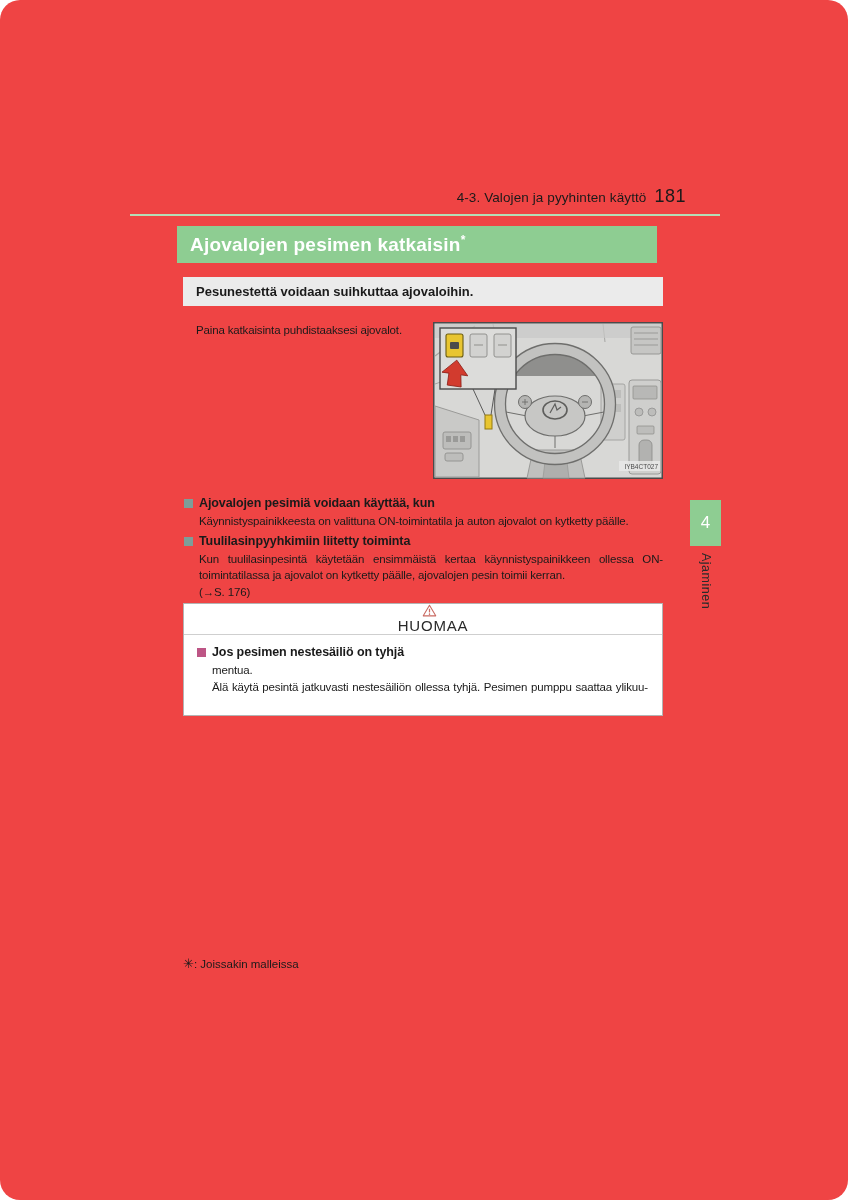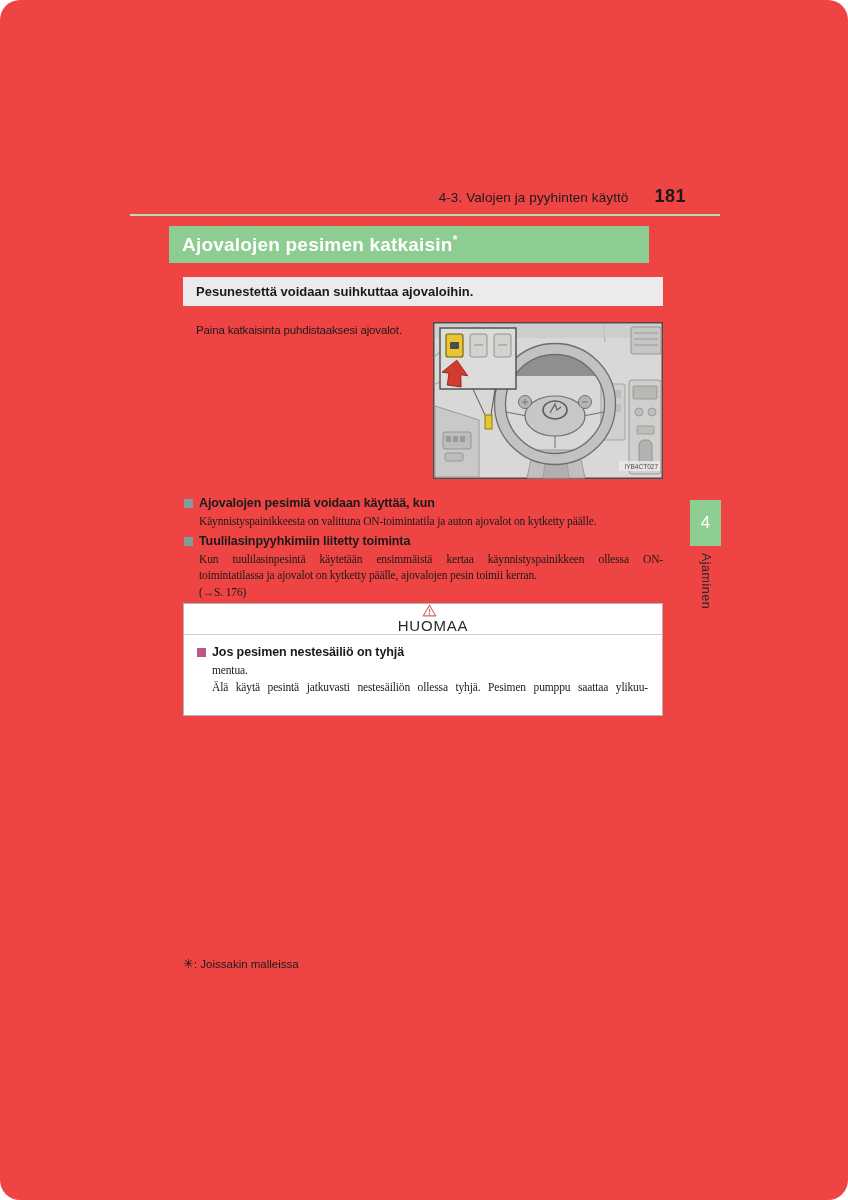--- a/index.html
+++ b/index.html
@@ -15,31 +15,31 @@
     border-radius: 20px;
   }
 
   
   .running-header {
     position: absolute;
     left: 130px; top: 186px; width: 556px;
     display: flex; justify-content: flex-end; align-items: baseline;
   }
   .running-header .section { font-size: 13.5px; color: #1a1a1a; letter-spacing: 0.1px; }
-  .running-header .pageno { font-size: 18px; font-weight: bold; margin-left: 26px; letter-spacing: 0.5px; }
+  .running-header .pageno { font-size: 18px; font-weight: normal; margin-left: 8px; letter-spacing: 0.5px; }
   .header-rule {
     position: absolute;
     left: 130px; top: 214px; width: 590px; height: 2px;
     background: #b5deb7;
   }
 
   
   .title-bar {
     position: absolute;
-    left: 169px; top: 226px; width: 480px; height: 37px;
+    left: 177px; top: 226px; width: 480px; height: 37px;
     background: #8ecd92;
     color: #ffffff;
     font-size: 19px; font-weight: bold;
     line-height: 37px;
     padding-left: 13px;
     letter-spacing: 0.2px;
   }
   .title-bar sup { font-size: 12px; font-weight: bold; vertical-align: super; line-height: 0; }
   .summary-bar {
     position: absolute;
@@ -66,21 +66,21 @@
   
   .sections { position: absolute; left: 183px; top: 496px; width: 480px; }
   .sec-heading { display: flex; align-items: flex-start; margin-bottom: 3px; }
   .sq {
     flex: 0 0 auto;
     width: 9px; height: 9px; margin: 3px 6px 0 1px;
     background: #7d9e99;
   }
   .sq.magenta { background: #bd5585; }
   .sec-heading .h-text { font-size: 12.5px; font-weight: bold; letter-spacing: -0.1px; }
-  .sec-body { margin: 0 0 4px 16px; font-size: 11.5px; line-height: 16.5px; letter-spacing: -0.15px; font-family: Liberation Serif, serif; }
+  .sec-body { margin: 0 0 4px 16px; font-size: 11.5px; line-height: 16.5px; letter-spacing: -0.15px; }
   .sec-body .line { white-space: nowrap; }
   .sec-body .line.wrap { white-space: normal; }
   .sec-body .line.just { text-align: justify; text-align-last: justify; white-space: normal; }
 
   
   .notice {
     position: absolute;
     left: 183px; top: 603px; width: 480px;
     border: 1px solid #b3b3b3;
     background: #ffffff;

